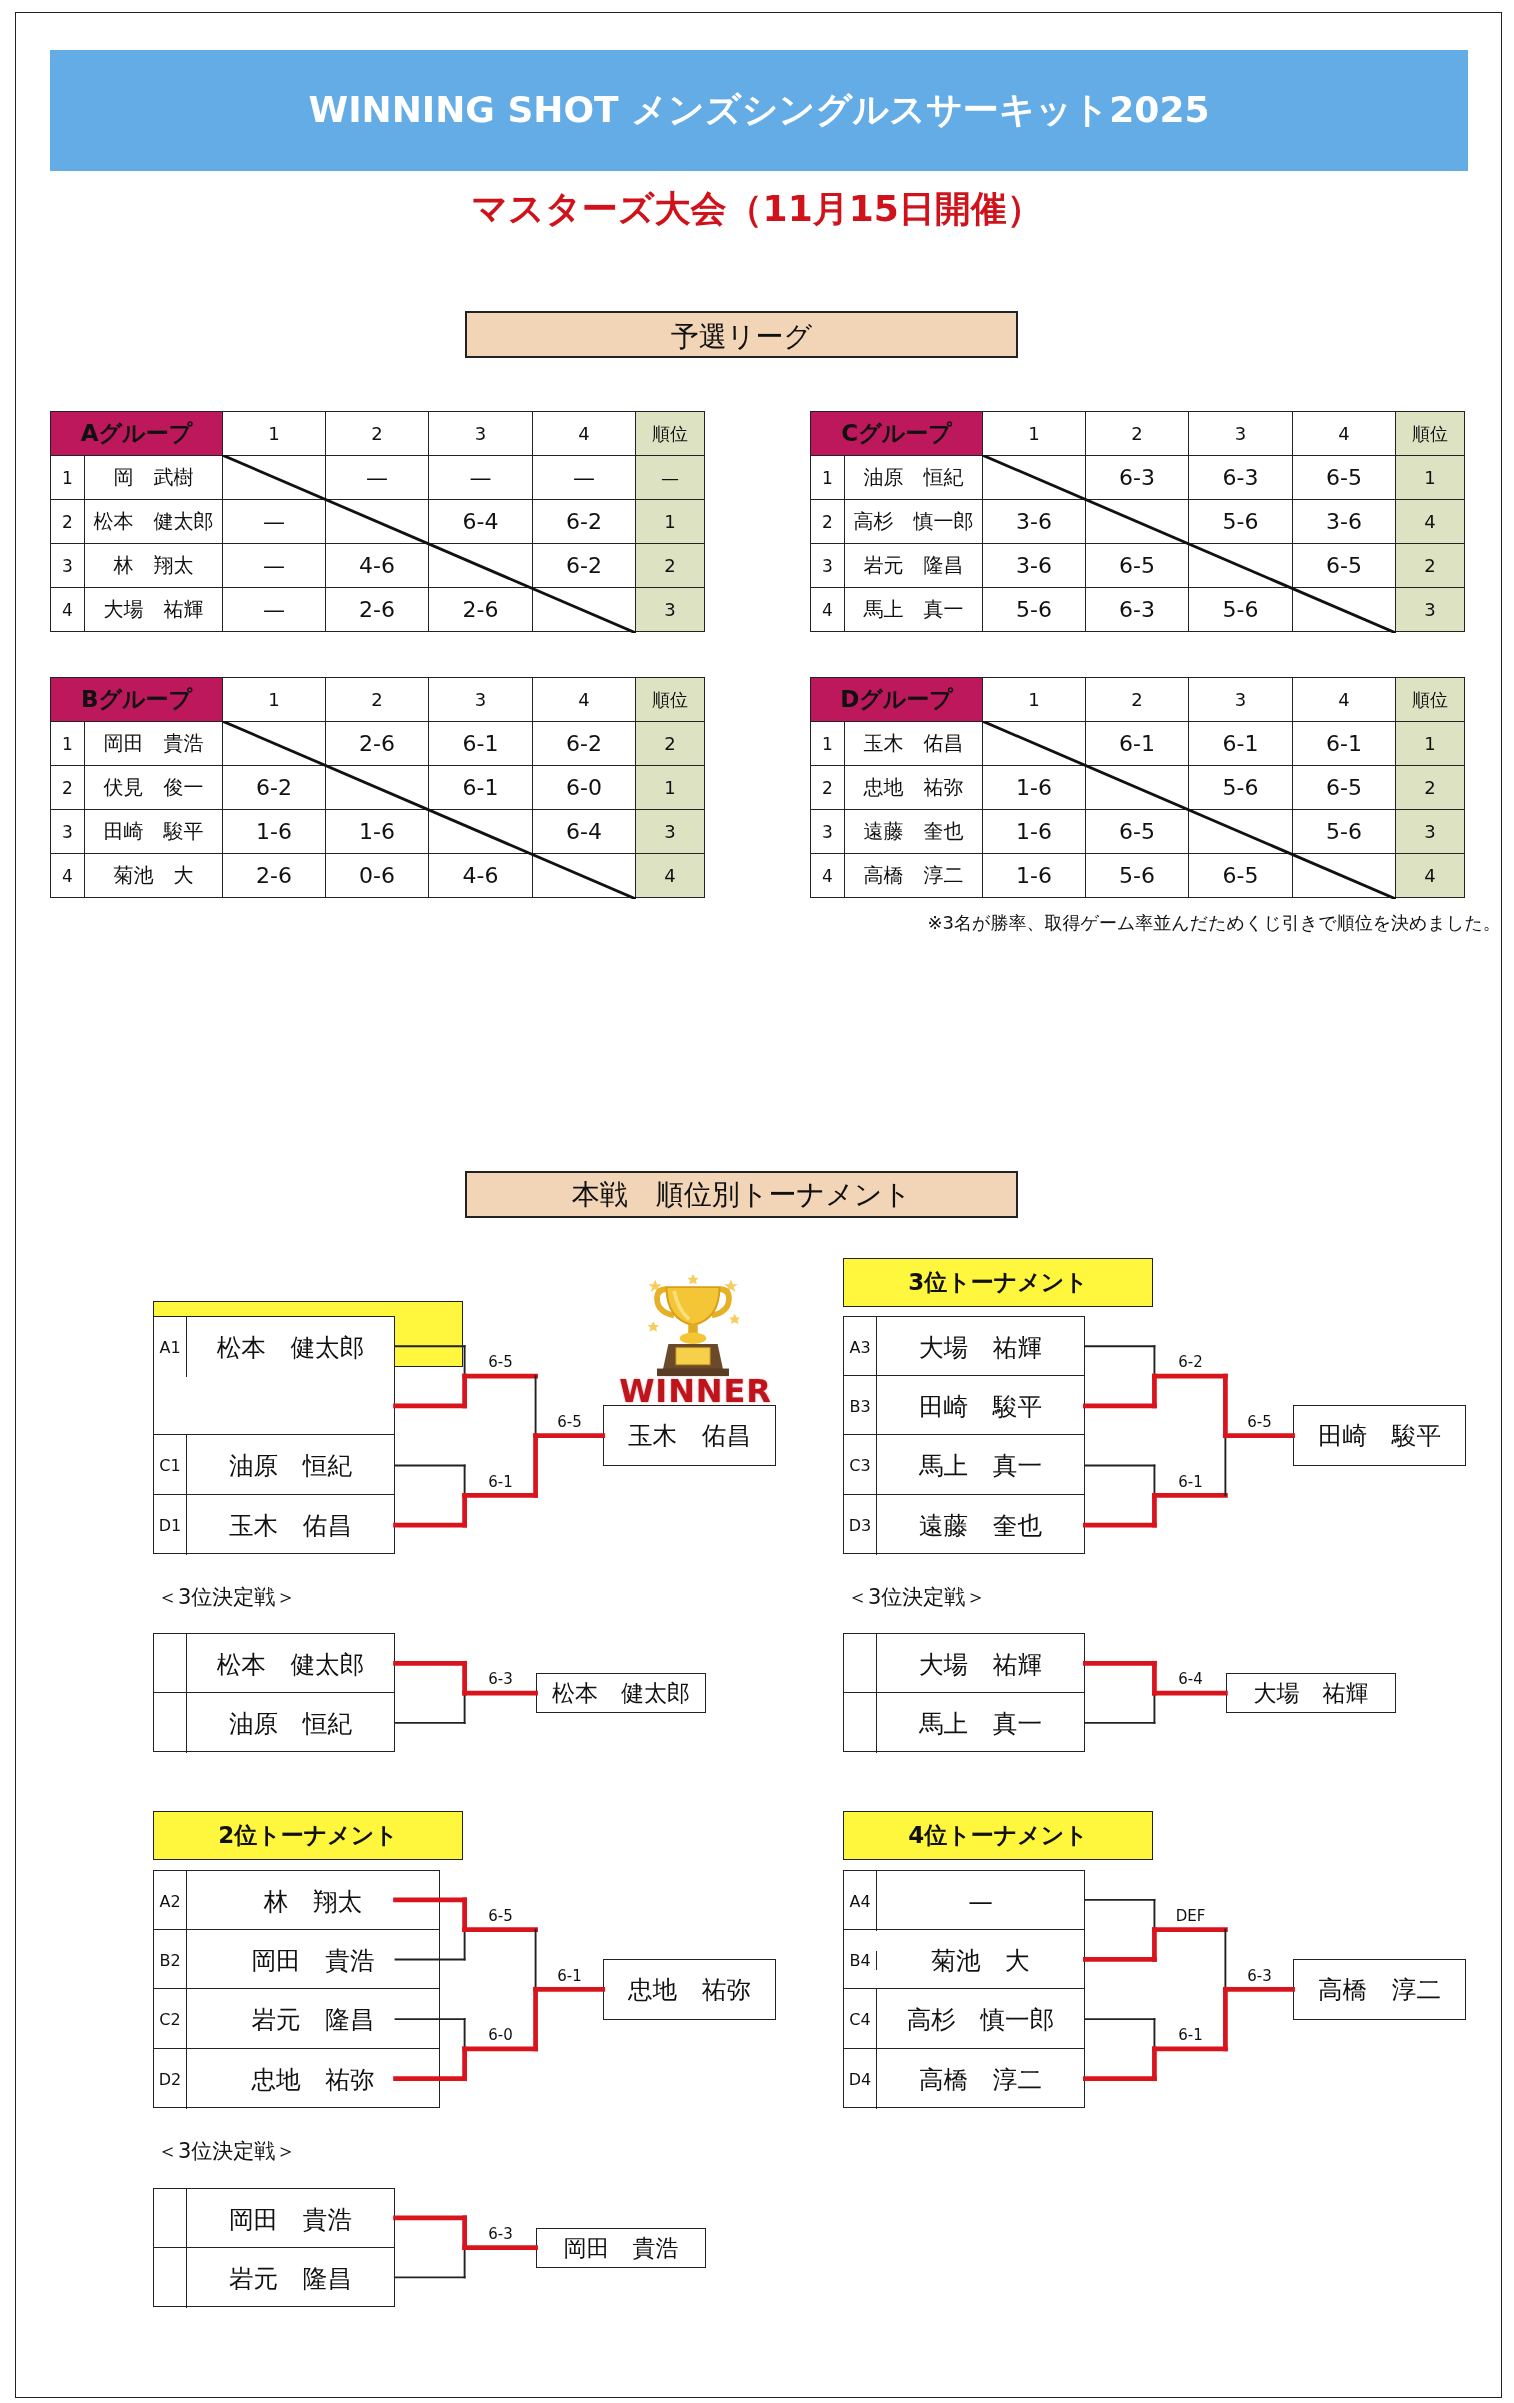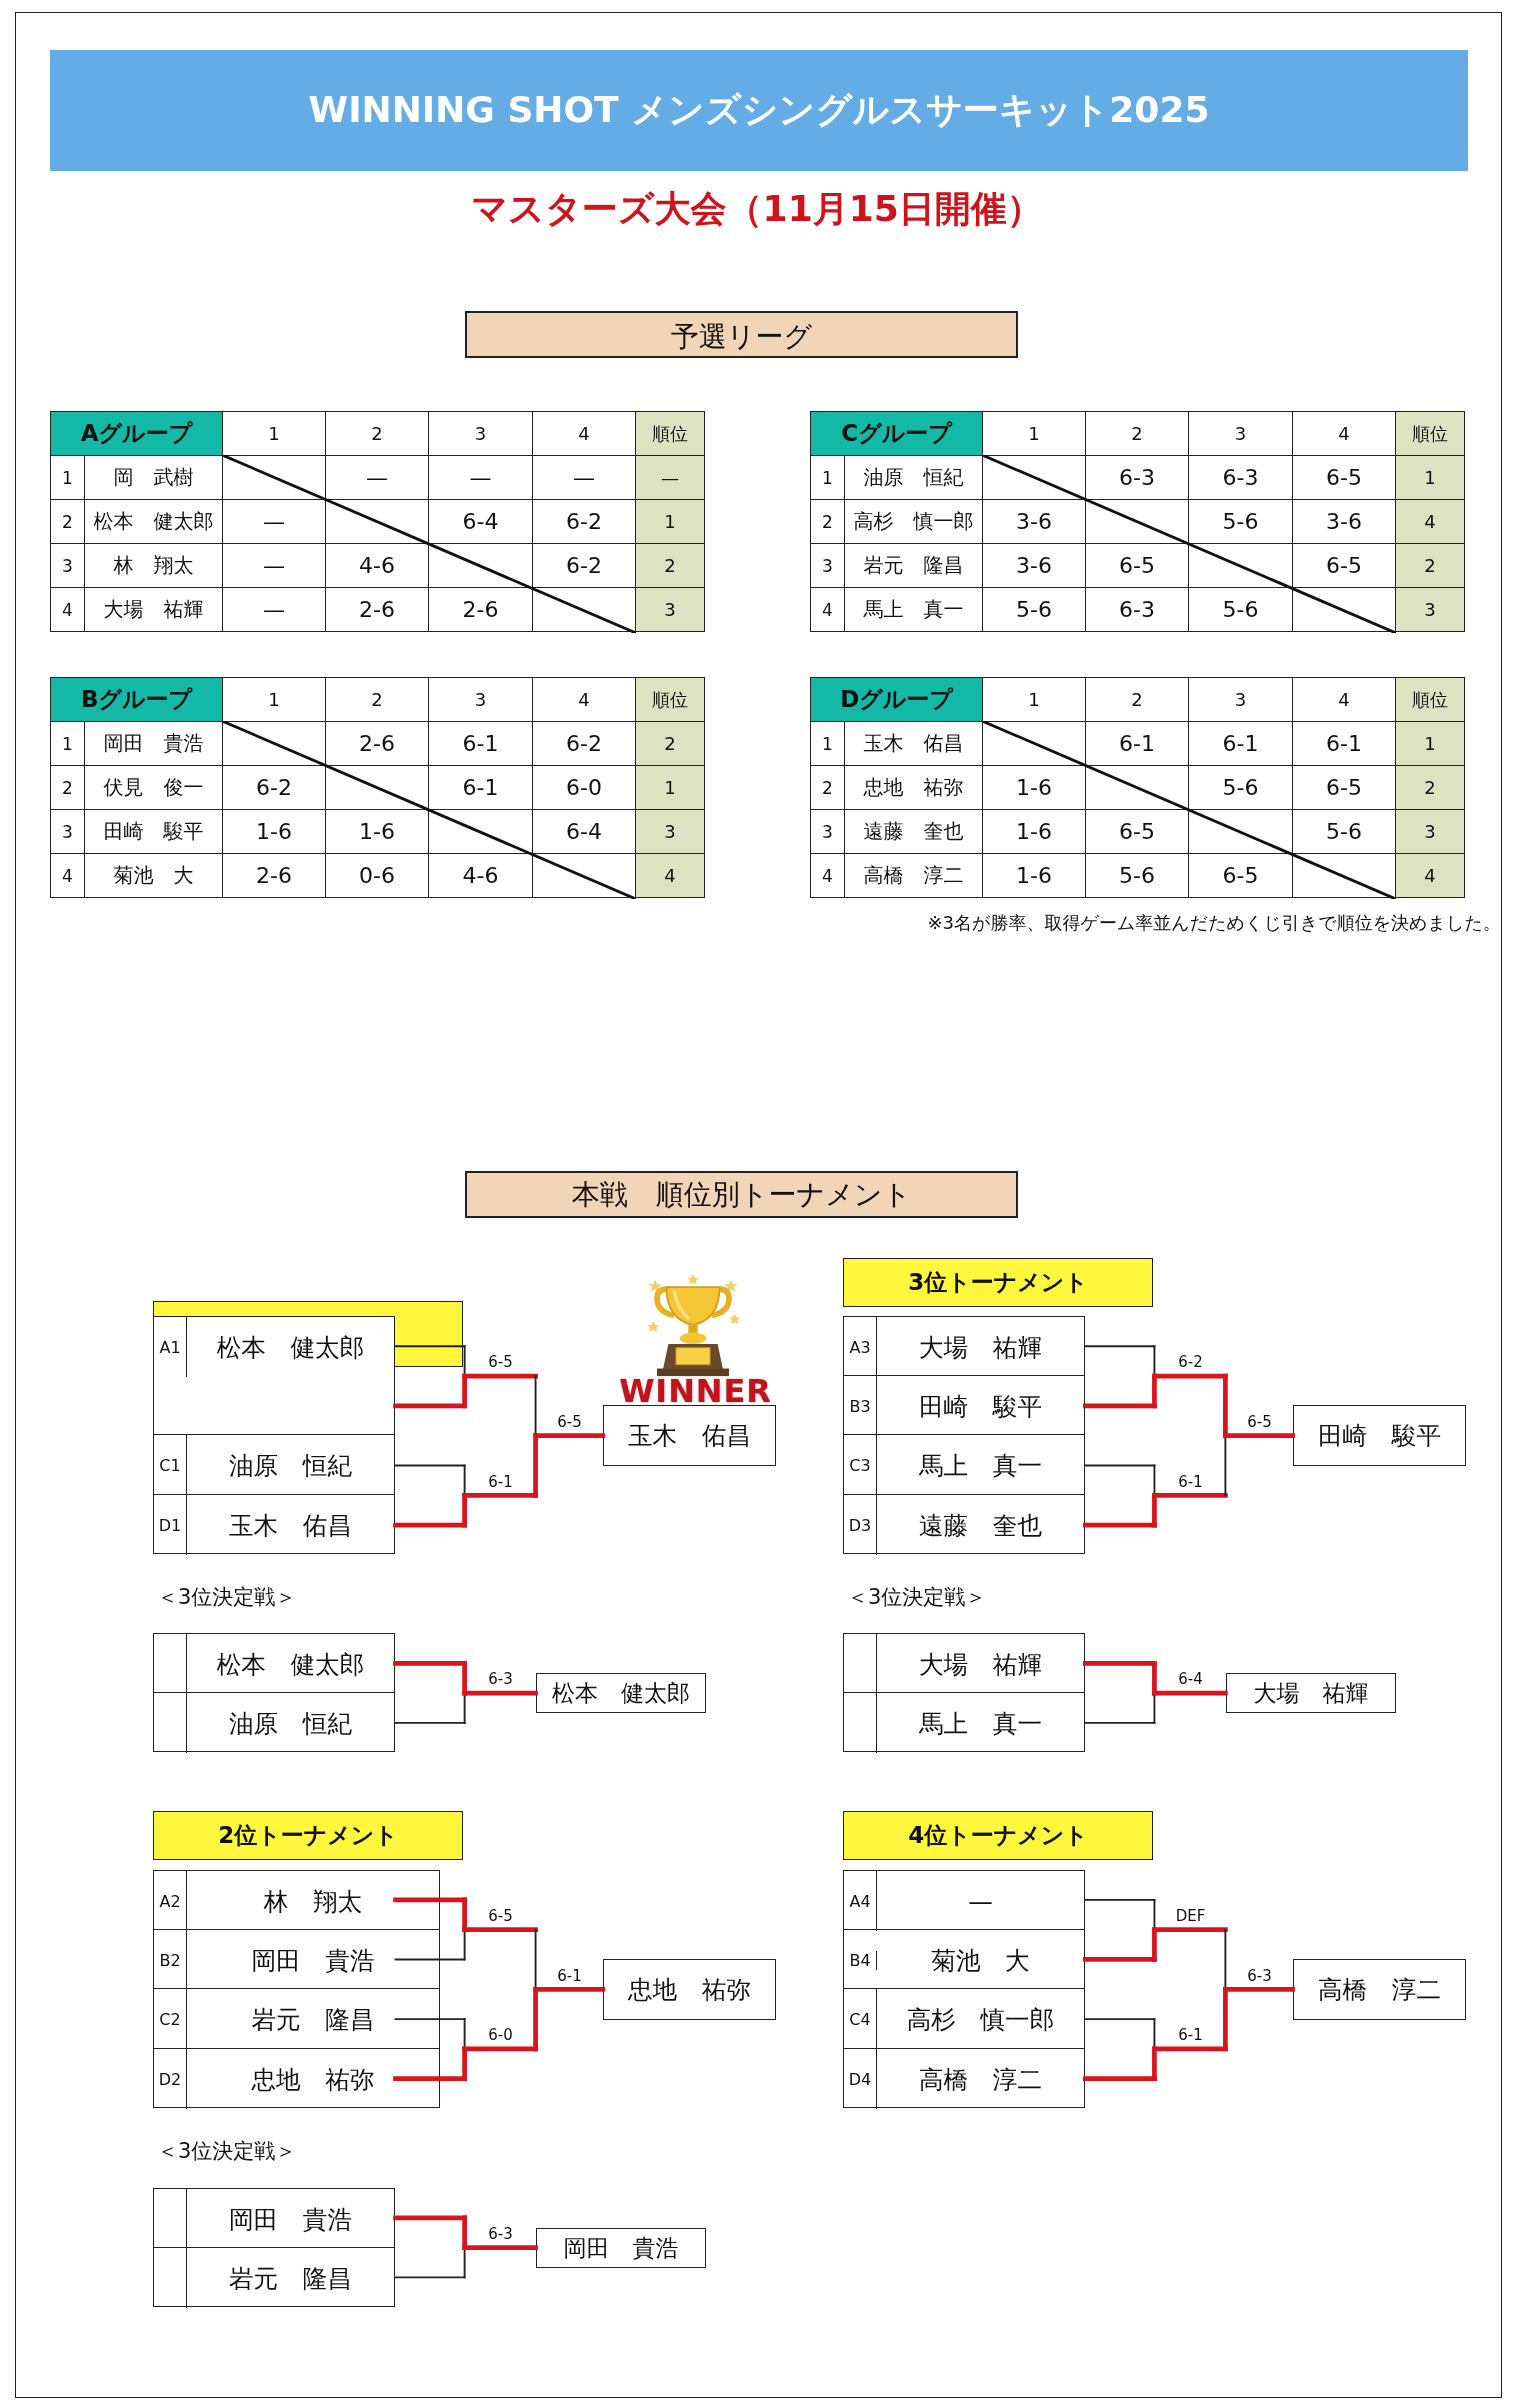--- a/index.html
+++ b/index.html
@@ -11,21 +11,21 @@
                 display:flex; align-items:center; justify-content:center; }
   .title-text { color:#ffffff; font-size:36px; font-weight:bold; letter-spacing:0px; }
   .subtitle { left:0; width:1514px; top:182px; height:53px; text-align:center;
               color:#d0121b; font-size:36px; font-weight:bold; line-height:53px; }
   .section-box { background:#f2d5b6; border:2.8px solid #222; display:flex;
                  align-items:center; justify-content:center; font-size:28px; }
   
   table.grp { position:absolute; border-collapse:collapse; table-layout:fixed; }
   table.grp td { border:1.9px solid #222; height:43px; text-align:center; vertical-align:middle;
                  font-size:21px; padding:0; position:relative; }
-  table.grp td.hdr-group { background:#14b8a6; font-size:23px; font-weight:bold; }
+  table.grp td.hdr-group { background:#be185d; font-size:23px; font-weight:bold; }
   table.grp td.num { font-size:17px; }
   table.grp td.name { font-size:20px; white-space:nowrap; }
   table.grp td.rank { background:#dde3c2; font-size:18px; }
   table.grp td.colh { font-size:18px; }
   table.grp td.score { font-size:22px; }
   .note { right:13.2px; top:911px; font-size:18px; white-space:nowrap; }
   
   .br-header { background:#fff73e; border:1.9px solid #222; display:flex; align-items:center;
                justify-content:center; font-size:23px; font-weight:bold; }
   .br-box { border:1.9px solid #222; background:#fff; }

